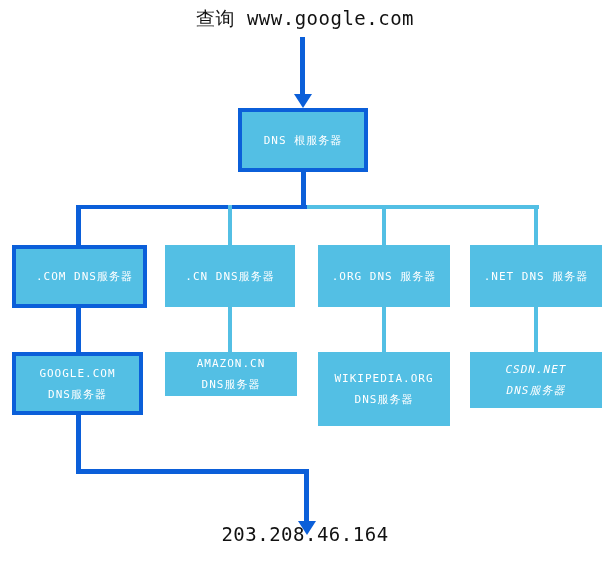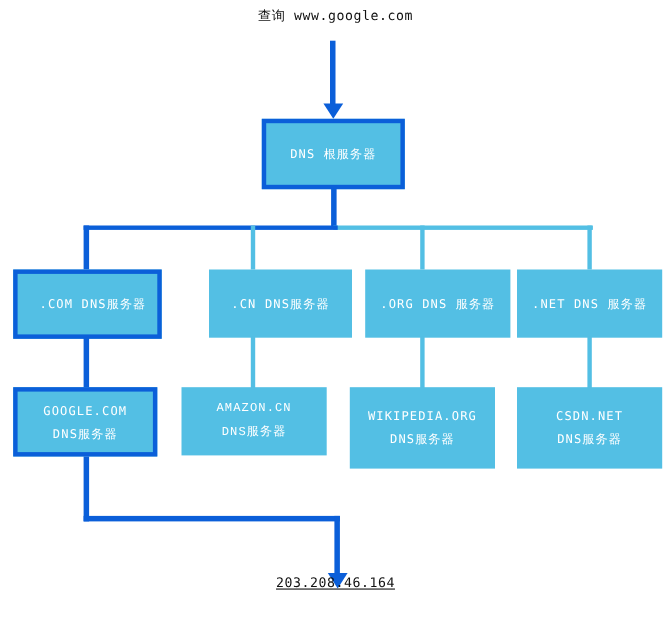--- a/index.html
+++ b/index.html
@@ -14,27 +14,27 @@
     background: #ffffff;
     font-family: "DejaVu Sans Mono", "Liberation Mono", monospace;
     overflow: hidden;
   }
   .label {
     position: absolute;
     left: 0;
     width: 610px;
     text-align: center;
     color: var(--color-label_text, #111);
-    font-size: 12px;
+    font-size: 19px;
     font-weight: 500;
     letter-spacing: 0.5px;
     white-space: pre;
   }
   .top-label   { top: 6px; }
-  .bottom-label{ top: 523px; text-decoration: underline; }
+  .bottom-label{ top: 523px; }
 
   .node {
     position: absolute;
     box-sizing: border-box;
     background: var(--color-node_fill, #53bfe4);
     color: var(--color-node_text, #fff);
     display: flex;
     flex-direction: column;
     align-items: center;
     justify-content: center;
@@ -72,33 +72,33 @@
   .root-vert     { left: 301px; top: 171px; width: 5px;  height: 36px; }
   .branch-h-light{ left: 303px; top: 205px; width: 236px; height: 4px; }
   .branch-h-dark { left: 76px;  top: 205px; width: 231px; height: 4px; }
 
   .v-com { left: 76px;  top: 205px; width: 5px; height: 40px; }
   .v-cn  { left: 228px; top: 205px; width: 4px; height: 40px; }
   .v-org { left: 382px; top: 205px; width: 4px; height: 40px; }
   .v-net { left: 534px; top: 205px; width: 4px; height: 40px; }
 
   .node-com { left: 12px;  top: 245px; width: 135px; height: 63px; padding-left: 10px; }
-  .node-cn  { left: 165px; top: 245px; width: 130px; height: 62px; margin-left: 25px; }
-  .node-org { left: 332px; top: 245px; width: 132px; height: 62px; }
+  .node-cn  { left: 165px; top: 245px; width: 130px; height: 62px; }
+  .node-org { left: 318px; top: 245px; width: 132px; height: 62px; }
   .node-net { left: 470px; top: 245px; width: 132px; height: 62px; justify-content: center; }
 
   .c-com { left: 76px;  top: 307px; width: 5px; height: 46px; }
   .c-cn  { left: 228px; top: 306px; width: 4px; height: 47px; }
   .c-org { left: 382px; top: 306px; width: 4px; height: 47px; }
   .c-net { left: 534px; top: 306px; width: 4px; height: 47px; }
 
   .node-google    { left: 12px;  top: 352px; width: 131px; height: 63px; }
-  .node-amazon    { left: 165px; top: 352px; width: 132px; height: 62px; font-family: Liberation Mono, monospace; }
+  .node-amazon    { left: 165px; top: 352px; width: 132px; height: 44px; }
   .node-wikipedia { left: 318px; top: 352px; width: 132px; height: 74px; }
-  .node-csdn      { left: 470px; top: 352px; width: 132px; height: 74px; }
+  .node-csdn      { left: 470px; top: 352px; width: 132px; height: 56px; font-style: italic; }
 
   .bp-v1   { left: 76px;  top: 415px; width: 5px;  height: 59px; }
   .bp-h    { left: 76px;  top: 469px; width: 233px; height: 5px; }
   .bp-v2   { left: 304px; top: 469px; width: 5px;  height: 53px; }
   .bp-head { left: 298px; top: 521px; }
 </style>
 </head>
 <body>
 
 <div class="canvas">

